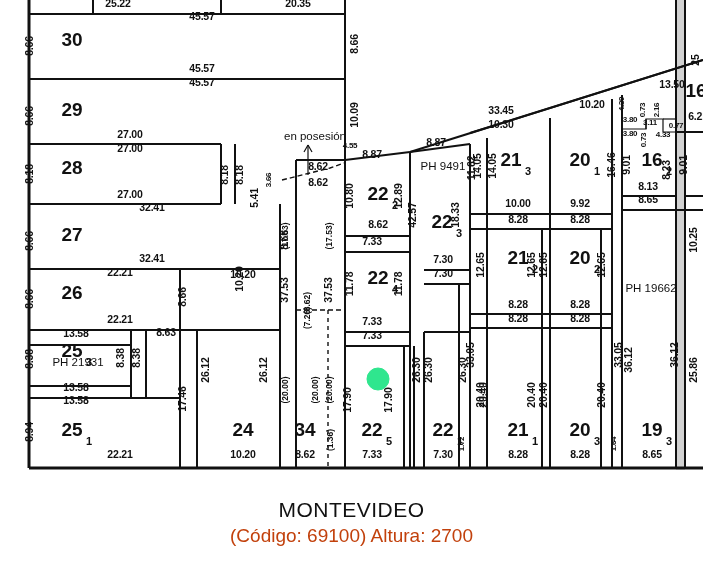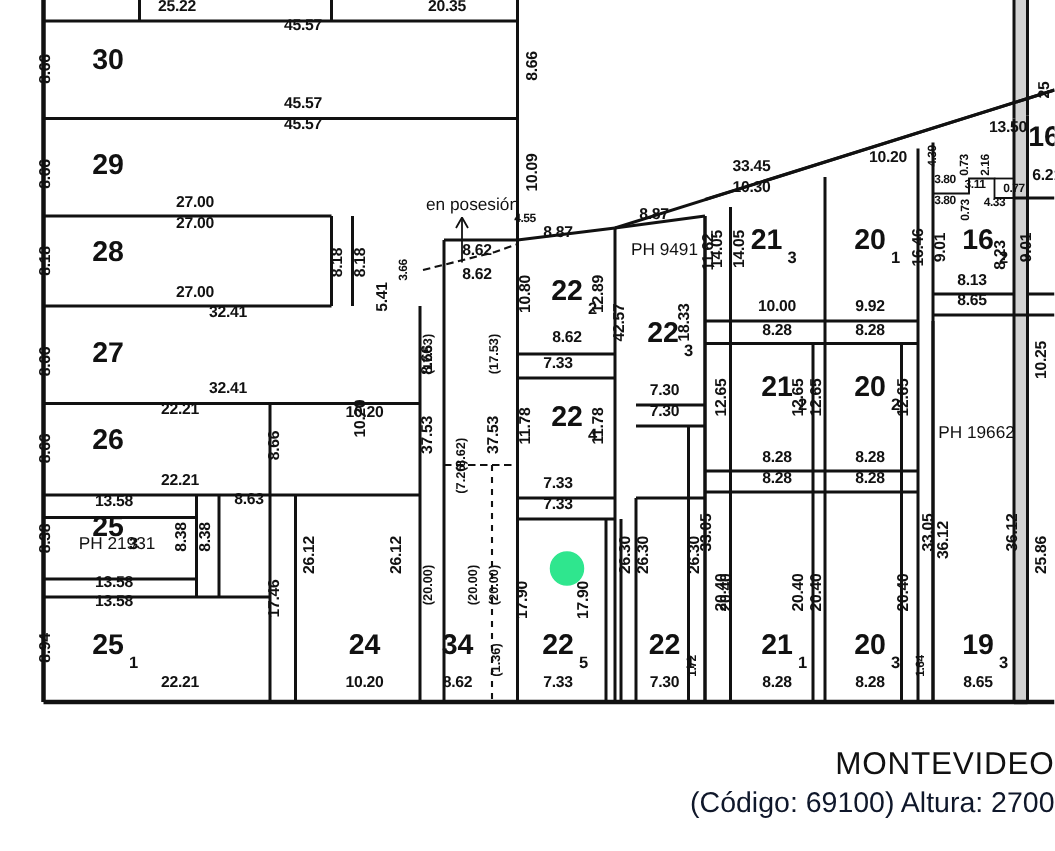--- a/index.html
+++ b/index.html
@@ -27,28 +27,28 @@
   .dim-paren{font-size:8.5px;font-weight:700;}
   .lotnum{font-size:19px;font-weight:700;}
   .lotsub{font-size:11px;font-weight:700;}
   .ph{font-size:11.5px;font-weight:400;}
   .note{font-size:11.5px;font-weight:400;}
   .mid{text-anchor:middle;}
   .start{text-anchor:start;}
 
   #caption{
     position:absolute;left:0;top:497px;width:703px;
-    text-align:right;
+    text-align:center;
   }
   #caption .street-name{
     font-size:21px;font-weight:400;line-height:26px;color:#111;
     letter-spacing:0.5px;
   }
   #caption .street-code{
-    font-size:19px;font-weight:400;line-height:26px;color:#0f172a;
+    font-size:19px;font-weight:400;line-height:26px;color:#c2410c;
   }
   .marker-dot{fill:#2fe68e;stroke:#2fe68e;}
 </style>
 </head>
 <body>
 
 <div id="map-root">
   <svg id="cadastre" viewBox="0 0 703 567">
 
     <rect x="0" y="0" width="703" height="567" fill="#ffffff"></rect>

